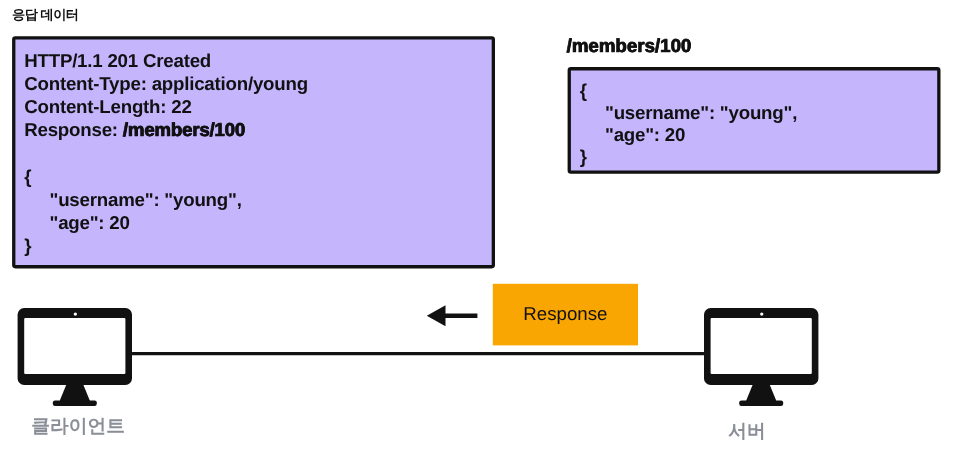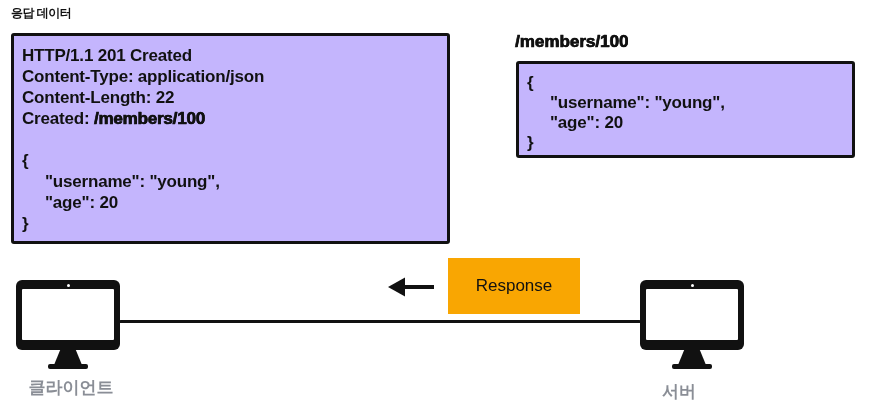--- a/index.html
+++ b/index.html
@@ -99,23 +99,23 @@
 </style>
 </head>
 <body>
 
 <div class="canvas">
 
   <div class="diagram-title">응답 데이터</div>
 
   <div class="sketch-box response-box">
     <div class="line">HTTP/1.1 201 Created</div>
-    <div class="line">Content-Type: application/json</div>
+    <div class="line">Content-Type: application/young</div>
     <div class="line">Content-Length: 22</div>
-    <div class="line"><span>Created: </span><span class="heavy">/members/100</span></div>
+    <div class="line"><span>Response: </span><span class="heavy">/members/100</span></div>
     <div class="line blank"></div>
     <div class="line">{</div>
     <div class="line indent">"username": "young",</div>
     <div class="line indent">"age": 20</div>
     <div class="line">}</div>
   </div>
 
   <div class="resource-label heavy">/members/100</div>
   <div class="sketch-box resource-box">
     <div class="line">{</div>

